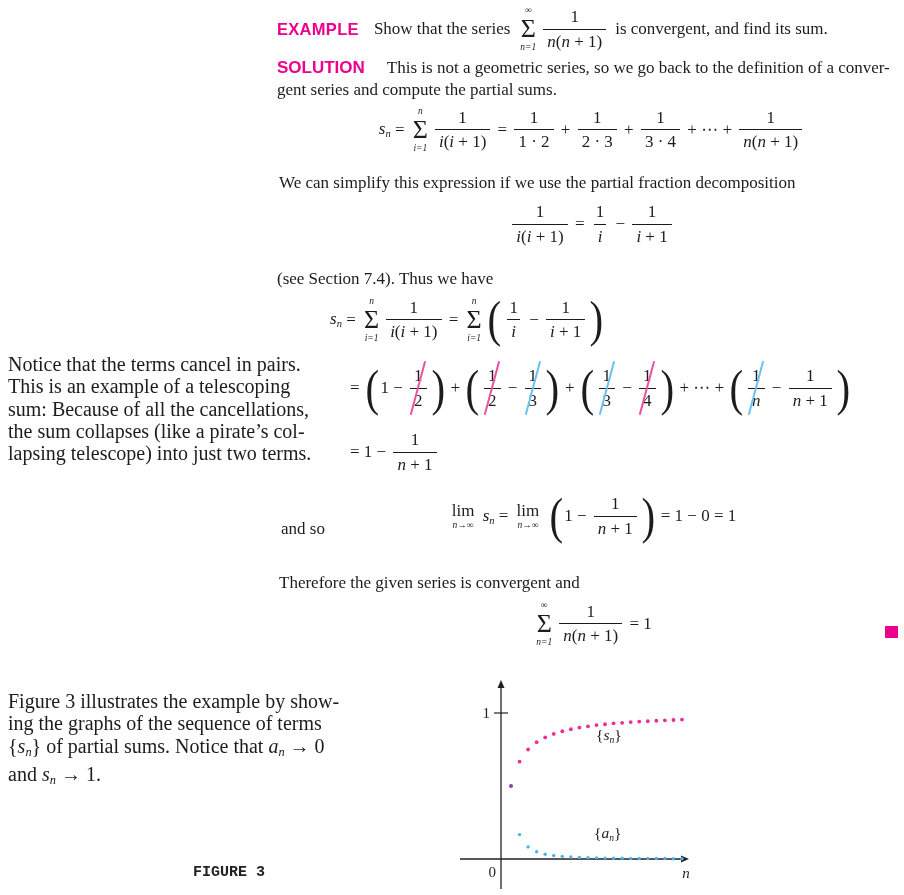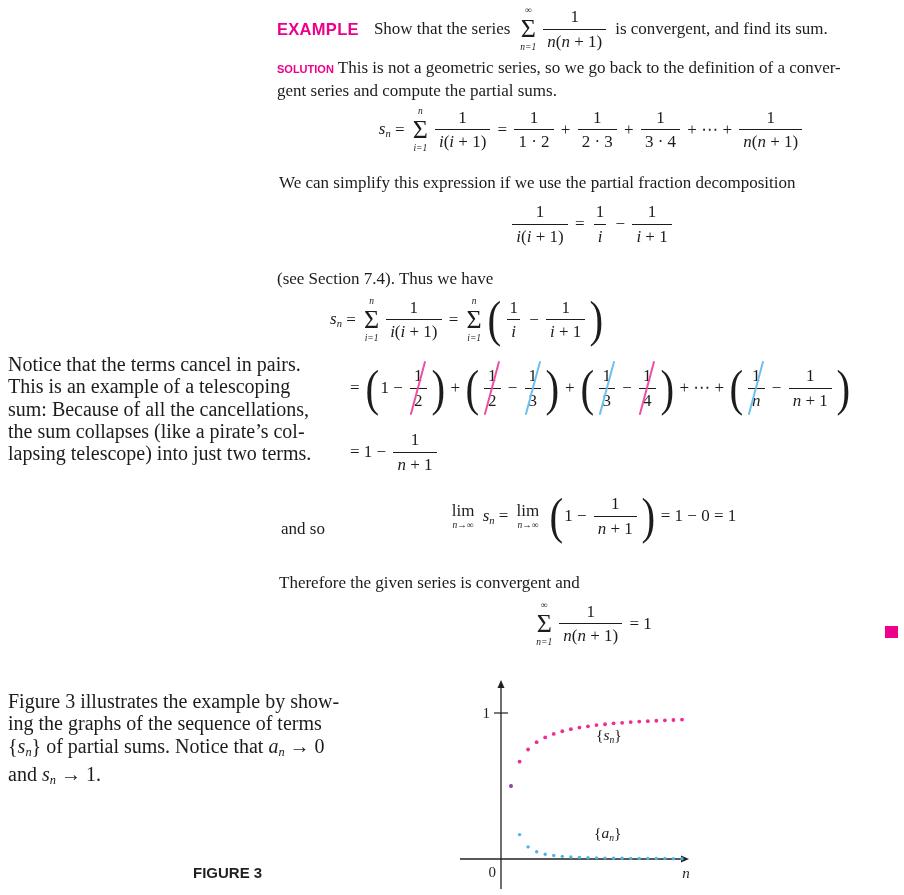--- a/index.html
+++ b/index.html
@@ -24,24 +24,24 @@
   .pcontent{display:inline-flex;align-items:center;}
   .pbig{font-size:50px;line-height:0.86;font-weight:400;transform:scaleX(0.82);}
   .cancel{position:relative;display:inline-flex;}
   .sl{position:absolute;left:calc(50% - 1px);top:-13%;height:126%;width:1.8px;
       border-radius:1px;transform:rotate(15deg);}
   
   .para{position:absolute;font-size:17px;line-height:22px;}
   .label-sans{font-family:"Liberation Sans",sans-serif;font-weight:bold;color:var(--magenta);}
   .example-row{position:absolute;left:277px;top:0;height:58px;display:flex;align-items:center;font-size:17px;}
   .example-label{font-size:16.5px;letter-spacing:0.3px;margin-right:15px;}
-  .solution-label{font-size:11px;margin-right:4px;}
+  .solution-label{font-size:17px;margin-right:22px;}
   .mnote{position:absolute;left:8px;width:266px;font-size:20px;line-height:22.3px;}
   .mline{white-space:pre;}
-  .figcap{position:absolute;left:193px;top:864px;font-family:Liberation Sans, sans-serif;
+  .figcap{position:absolute;left:193px;top:864px;font-family:Liberation Mono, monospace;
           font-weight:bold;font-size:15px;color:#231f20;}
   .endmark{position:absolute;left:885px;top:626px;width:13px;height:12px;background:var(--magenta);}
   .figure{position:absolute;left:450px;top:678px;width:345px;height:215px;}
   .figlabel{position:absolute;font-size:15.5px;display:flex;align-items:center;}
   .figlabel.s{left:146px;top:48px;}
   .figlabel.a{left:144px;top:146px;}
   svg text{font-family:"Liberation Serif",serif;font-size:15px;fill:#231f20;}
   svg text.itl{font-style:italic;}
 </style>
 </head>

